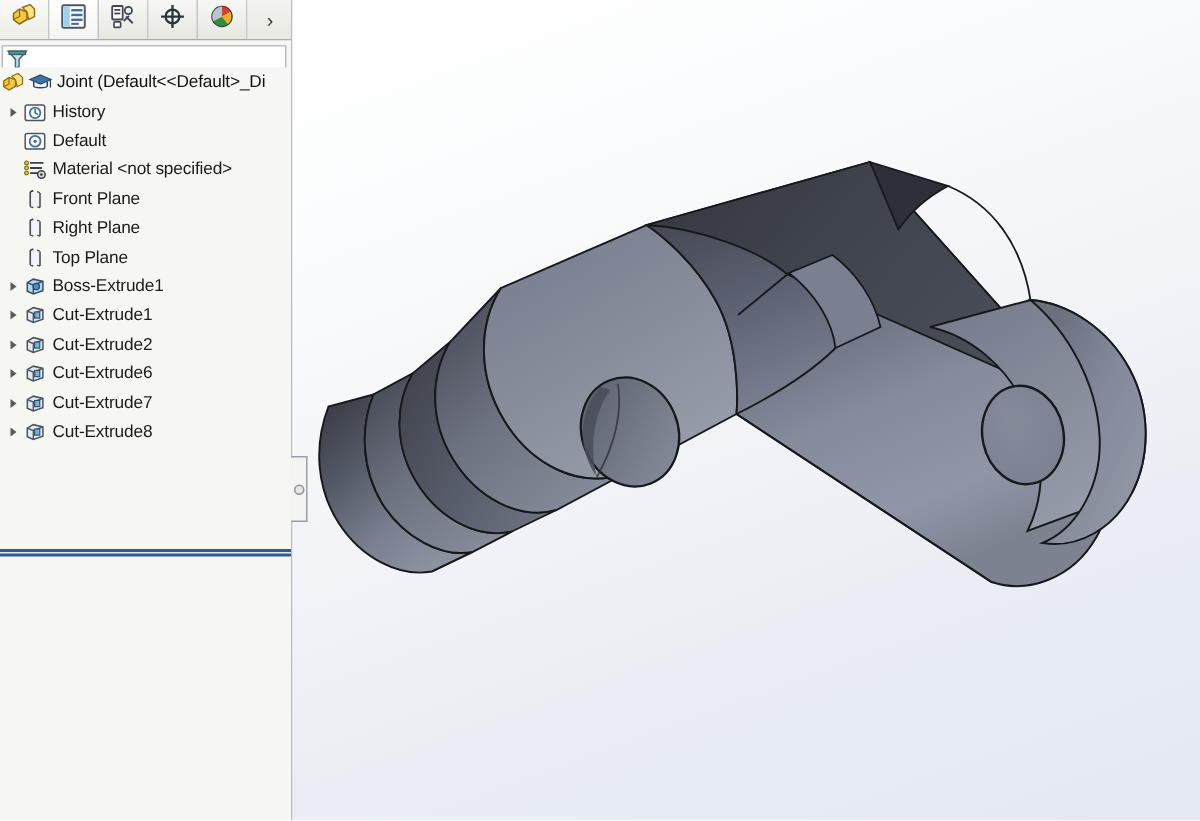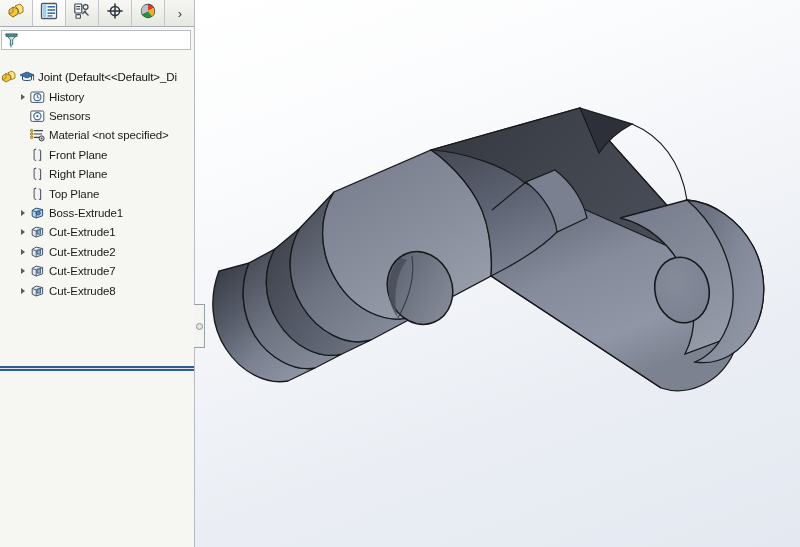--- a/index.html
+++ b/index.html
@@ -92,33 +92,33 @@
     font-size: 10px;
     color: #333;
     background: transparent;
     width: 160px;
     padding: 0 0 0 3px;
   }
 
   
   #tree {
     position: absolute;
-    left: 0; top: 67px;
+    left: 0; top: 45px;
     width: 194px;
     background: #f6f6f3;
   }
   .tree-row {
     height: 19.4px;
     display: flex;
     align-items: center;
     white-space: nowrap;
     font-size: 11.5px;
     color: #1a1a1a;
     cursor: default;
-    padding-left: 16px;
+    padding-left: 2px;
     box-sizing: border-box;
   }
   .tw {
     width: 13px;
     min-width: 13px;
     display: flex;
     align-items: center;
     justify-content: center;
     cursor: pointer;
   }
@@ -316,21 +316,21 @@
           </div>
           <div class="tree-row">
             <span class="tw"></span>
             <span class="ticon">
               <svg width="15" height="14" viewBox="0 0 15 14">
                 <rect x="0.8" y="2" width="13" height="10.4" rx="1.4" fill="#fdfdfc" stroke="#4c5560" stroke-width="1"></rect>
                 <circle cx="7.4" cy="7.2" r="3.6" fill="none" stroke="#3f6f9a" stroke-width="1.2"></circle>
                 <circle cx="7.4" cy="7.2" r="1.1" fill="#3f6f9a"></circle>
               </svg>
             </span>
-            <span class="tlabel">Sensors</span>
+            <span class="tlabel">Default</span>
           </div>
           <div class="tree-row">
             <span class="tw"></span>
             <span class="ticon">
               <svg width="15" height="14" viewBox="0 0 15 14">
                 <path d="M4 2.6 L13 2.6 M4 6 L12 6 M4 9.4 L10 9.4" stroke="#3a3f46" stroke-width="1.2"></path>
                 <circle cx="1.7" cy="2.6" r="1.3" fill="#f0c33c" stroke="#7d6216" stroke-width="0.7"></circle>
                 <circle cx="1.7" cy="6" r="1.3" fill="#f0c33c" stroke="#7d6216" stroke-width="0.7"></circle>
                 <circle cx="1.7" cy="9.4" r="1.3" fill="#f0c33c" stroke="#7d6216" stroke-width="0.7"></circle>
                 <circle cx="11.6" cy="10.4" r="2.5" fill="#d9dde2" stroke="#3a3f46" stroke-width="1"></circle>
@@ -403,20 +403,33 @@
               <span class="tw-arrow"></span>
             </span>
             <span class="ticon">
               <svg width="15" height="14" viewBox="0 0 15 14">
                 <path d="M2.2 4.4 L6.2 2.1 L12.6 3.6 L12.6 9.8 L6.2 12 L2.2 10.2 Z" fill="#e3e9ef" stroke="#4a5560" stroke-width="1"></path>
                 <path d="M2.2 4.4 L6.2 6 L6.2 12 M6.2 6 L12.6 3.6" fill="none" stroke="#4a5560" stroke-width="0.9"></path>
                 <rect x="7.1" y="5" width="3.4" height="4.1" fill="#7fb0d8" stroke="#2f5676" stroke-width="0.8"></rect>
               </svg>
             </span>
             <span class="tlabel">Cut-Extrude2</span>
+          </div>
+          <div class="tree-row">
+            <span class="tw">
+              <span class="tw-arrow"></span>
+            </span>
+            <span class="ticon">
+              <svg width="15" height="14" viewBox="0 0 15 14">
+                <path d="M2.2 4.4 L6.2 2.1 L12.6 3.6 L12.6 9.8 L6.2 12 L2.2 10.2 Z" fill="#e3e9ef" stroke="#4a5560" stroke-width="1"></path>
+                <path d="M2.2 4.4 L6.2 6 L6.2 12 M6.2 6 L12.6 3.6" fill="none" stroke="#4a5560" stroke-width="0.9"></path>
+                <rect x="7.1" y="5" width="3.4" height="4.1" fill="#7fb0d8" stroke="#2f5676" stroke-width="0.8"></rect>
+              </svg>
+            </span>
+            <span class="tlabel">Cut-Extrude6</span>
           </div>
           <div class="tree-row">
             <span class="tw">
               <span class="tw-arrow"></span>
             </span>
             <span class="ticon">
               <svg width="15" height="14" viewBox="0 0 15 14">
                 <path d="M2.2 4.4 L6.2 2.1 L12.6 3.6 L12.6 9.8 L6.2 12 L2.2 10.2 Z" fill="#e3e9ef" stroke="#4a5560" stroke-width="1"></path>
                 <path d="M2.2 4.4 L6.2 6 L6.2 12 M6.2 6 L12.6 3.6" fill="none" stroke="#4a5560" stroke-width="0.9"></path>
                 <rect x="7.1" y="5" width="3.4" height="4.1" fill="#7fb0d8" stroke="#2f5676" stroke-width="0.8"></rect>

